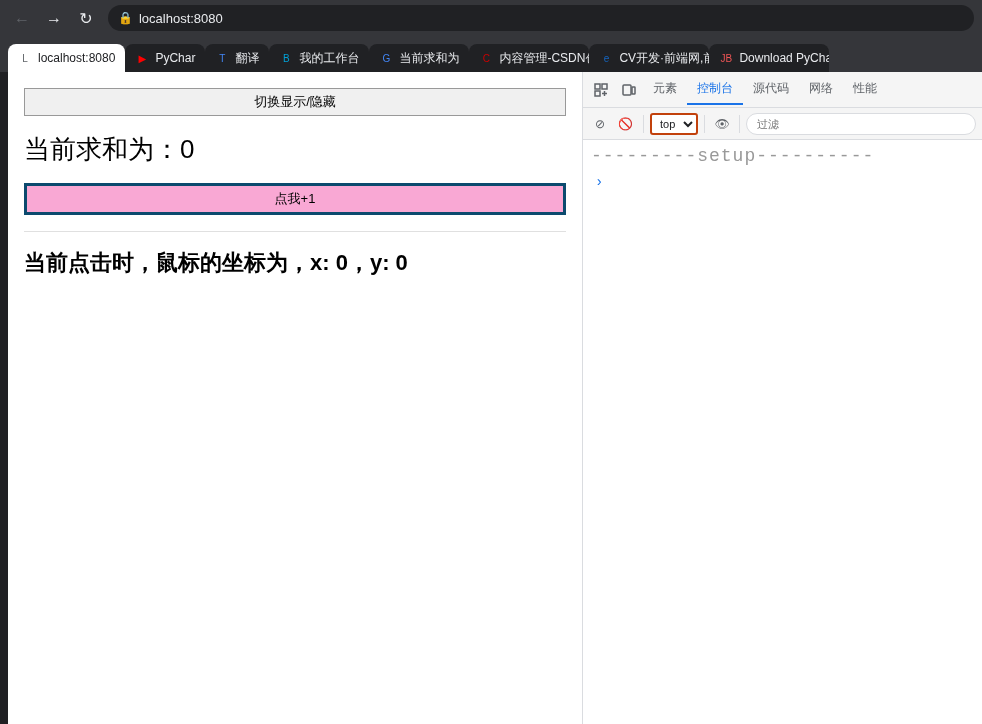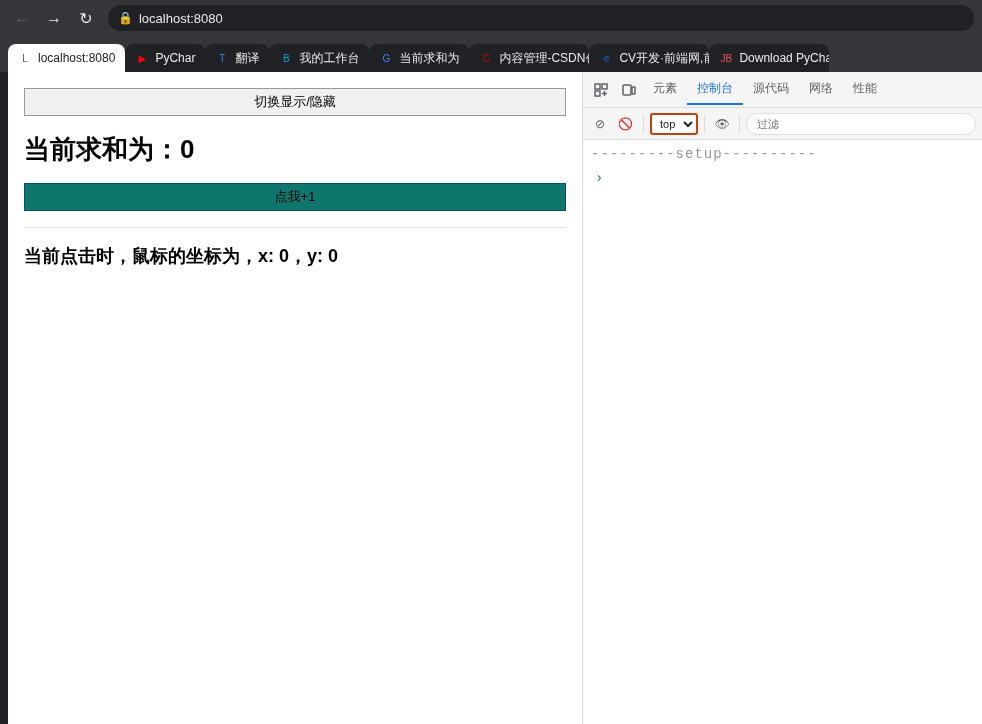--- a/index.html
+++ b/index.html
@@ -138,43 +138,43 @@
       background: #f0f0f0;
       padding: 4px 10px;
       font-size: 13px;
       cursor: pointer;
       display: inline-block;
       margin-bottom: 16px;
     }
 
     .sum-display {
       font-size: 26px;
-      font-weight: bold;
+      font-weight: normal;
       color: #000;
       margin-bottom: 16px;
     }
 
     .click-btn {
-      border: 1px solid #0c4a6e;
-      background: #0f766e;
+      border: 3px solid #0c4a6e;
+      background: #f9a8d4;
       padding: 4px 24px;
       font-size: 13px;
       cursor: pointer;
       display: inline-block;
       margin-bottom: 16px;
     }
 
     .divider {
       border: none;
       border-top: 1px solid #e0e0e0;
       margin-bottom: 16px;
     }
 
     .coords-display {
-      font-size: 18px;
+      font-size: 22px;
       font-weight: bold;
       color: #000;
     }
 
     
     .devtools {
       width: 400px;
       background: #1d4ed8;
       border-left: 1px solid #dadce0;
       display: flex;
@@ -279,21 +279,21 @@
       font-family: 'Courier New', monospace;
       font-size: 12px;
       color: #202124;
       overflow: auto;
     }
 
     .console-setup {
       color: #999;
       letter-spacing: 1px;
       margin-bottom: 6px;
-      font-size: 14px;
+      font-size: 18px;
     }
 
     .console-chevron {
       color: #1a73e8;
       font-size: 14px;
       cursor: pointer;
       padding: 2px 4px;
     }
   </style>
 </head>

